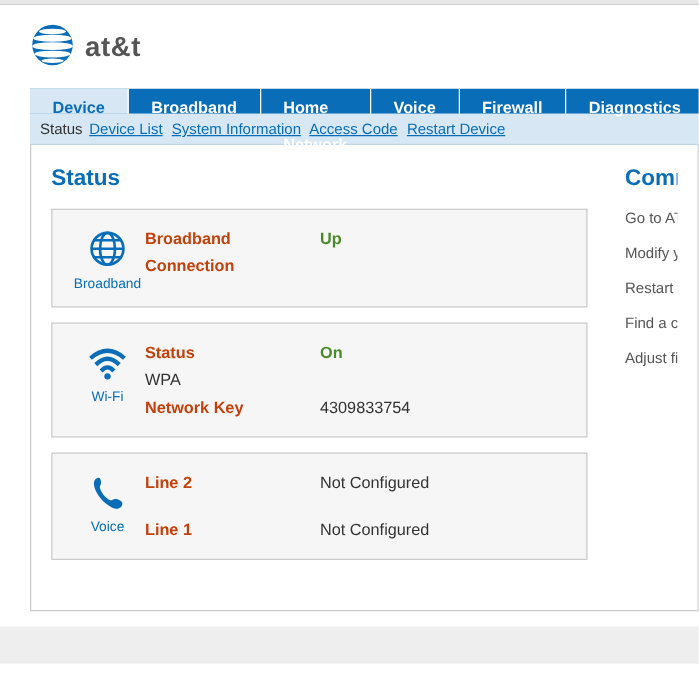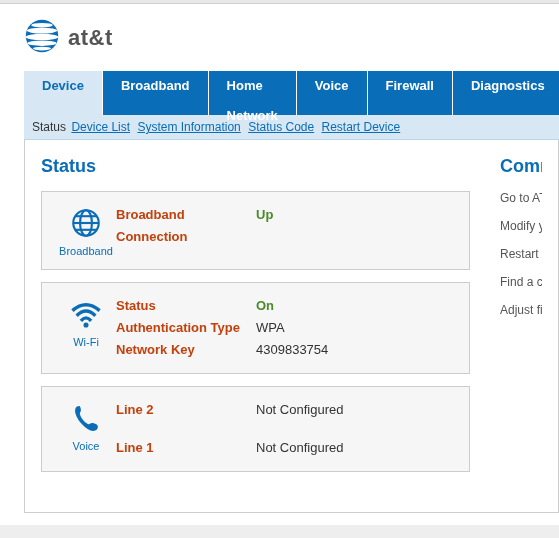--- a/index.html
+++ b/index.html
@@ -1,21 +1,21 @@
 <!DOCTYPE html>
 <html><head>
 <meta charset="utf-8">
 <style>
 * { margin: 0; padding: 0; box-sizing: border-box; }
 body { font-family: Arial, Helvetica, sans-serif; font-size: 13px; color: #333; background: #fff; width: 559px; }
 .topbar { height: 4px; background: #e8e8e8; border-bottom: 1px solid #d0d0d0; }
 .logo-area { padding: 14px 0 14px 24px; display: flex; align-items: center; }
 .logo-area svg { width: 36px; height: 36px; }
 .logo-text { font-size: 22px; color: #555; margin-left: 8px; font-weight: bold; letter-spacing: 0.5px; }
-.tabs { display: flex; background: #0a6db7; height: 44px; margin-left: 24px; }
+.tabs { display: flex; background: #0a6db7; height: 20px; margin-left: 24px; }
 .tab { padding: 0 18px; line-height: 30px; color: #fff; font-weight: bold; font-size: 13px; border-right: 1px solid #fff; cursor: pointer; }
 .tab:last-child { border-right: none; }
 .tab.active { background: #d7e8f4; color: #0a6db7; border-right: 1px solid #fff; }
 .subnav { background: #d7e8f4; margin-left: 24px; padding: 5px 8px; font-size: 12px; border-bottom: 1px solid #bcd5e8; }
 .subnav span { color: #333; margin-right: 2px; }
 .subnav a { color: #0a6db7; text-decoration: underline; margin-right: 4px; cursor: pointer; }
 .content { margin-left: 24px; border: 1px solid #ccc; border-top: none; padding: 16px 16px 28px 16px; background: #fff; display: flex; }
 .main-col { flex: 1; min-width: 0; }
 .side-col { width: 72px; padding-left: 30px; overflow: hidden; white-space: nowrap; color: #555; font-size: 12px; }
 .section-title { color: #0a6db7; font-size: 18px; font-weight: bold; margin-bottom: 14px; }
@@ -57,21 +57,21 @@
   <div class="tab">Home Network</div>
   <div class="tab">Voice</div>
   <div class="tab">Firewall</div>
   <div class="tab">Diagnostics</div>
 </div>
 
 <div class="subnav">
   <span>Status</span>
   <a>Device List</a>
   <a>System Information</a>
-  <a>Status Code</a>
+  <a>Access Code</a>
   <a>Restart Device</a>
 </div>
 
 <div class="content">
   <div class="main-col">
     <div class="section-title">Status</div>
 
     <div class="card">
       <div class="card-icon">
         <span>
@@ -104,21 +104,20 @@
           </svg>
         </span>
         <div class="icon-caption">Wi-Fi</div>
       </div>
       <div class="card-body">
         <div class="kv-row">
           <div class="kv-label">Status</div>
           <div class="kv-value green">On</div>
         </div>
         <div class="kv-row">
-          <div class="kv-label">Authentication Type</div>
           <div class="kv-value">WPA</div>
         </div>
         <div class="kv-row">
           <div class="kv-label">Network Key</div>
           <div class="kv-value">4309833754</div>
         </div>
       </div>
     </div>
 
     <div class="card">

